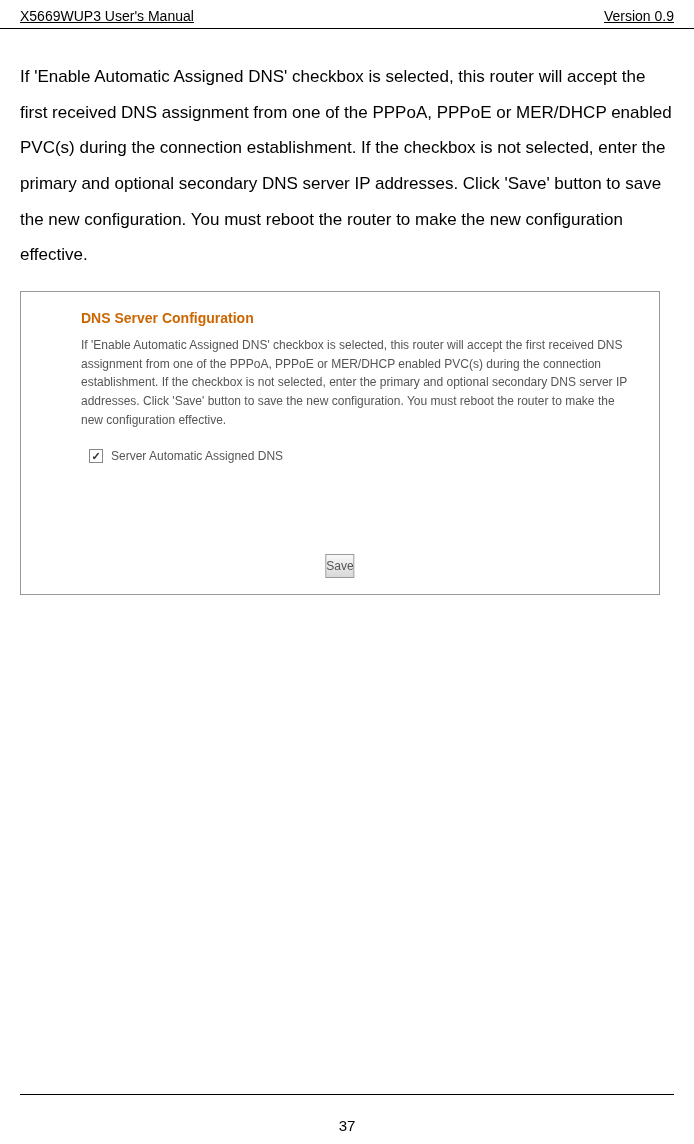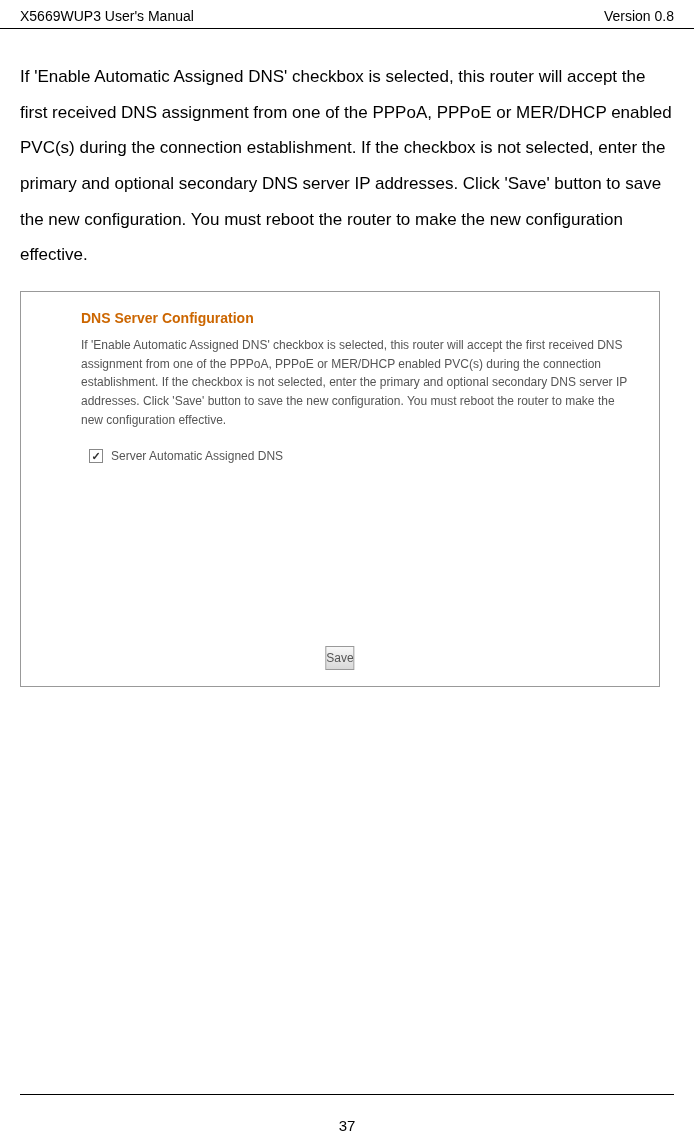--- a/index.html
+++ b/index.html
@@ -13,20 +13,21 @@
       width: 694px;
       height: 1144px;
       position: relative;
     }
     .page-header {
       display: flex;
       justify-content: space-between;
       padding: 8px 20px 4px 20px;
       border-bottom: 1px solid #000;
       font-size: 14px;
+      text-decoration: underline;
     }
     .content {
       padding: 30px 20px 20px 20px;
     }
     .section-title {
       font-size: 22px;
       font-weight: bold;
       margin-bottom: 28px;
     }
     .subsection-title {
@@ -37,21 +38,21 @@
     .body-text {
       font-size: 17px;
       line-height: 2.1;
       margin-bottom: 18px;
     }
     .screenshot-embed {
       border: 1px solid #999;
       margin-top: 10px;
       padding: 18px 24px 14px 60px;
       width: 640px;
-      height: 396px;
+      height: 304px;
       position: relative;
       background: #fff;
     }
     .screenshot-title {
       color: #cc6600;
       font-size: 14px;
       font-weight: bold;
       margin-bottom: 10px;
     }
     .screenshot-text {
@@ -104,21 +105,21 @@
       padding-top: 22px;
       font-size: 15px;
       margin: 0 20px;
     }
   </style>
 </head>
 <body>
 
 <div class="page-header">
   <span>X5669WUP3 User's Manual</span>
-  <span>Version 0.8</span>
+  <span>Version 0.9</span>
 </div>
 
 <div class="content">
   <p class="body-text">If 'Enable Automatic Assigned DNS' checkbox is selected, this router will accept the first received DNS assignment from one of the PPPoA, PPPoE or MER/DHCP enabled PVC(s) during the connection establishment. If the checkbox is not selected, enter the primary and optional secondary DNS server IP addresses. Click 'Save' button to save the new configuration. You must reboot the router to make the new configuration effective.</p>
 
   <div class="screenshot-embed">
     <div class="screenshot-title">DNS Server Configuration</div>
     <div class="screenshot-text">If 'Enable Automatic Assigned DNS' checkbox is selected, this router will accept the first received DNS assignment from one of the PPPoA, PPPoE or MER/DHCP enabled PVC(s) during the connection establishment. If the checkbox is not selected, enter the primary and optional secondary DNS server IP addresses. Click 'Save' button to save the new configuration. You must reboot the router to make the new configuration effective.</div>
     <div class="checkbox-row">
       <span class="checkbox-box">✓</span>

